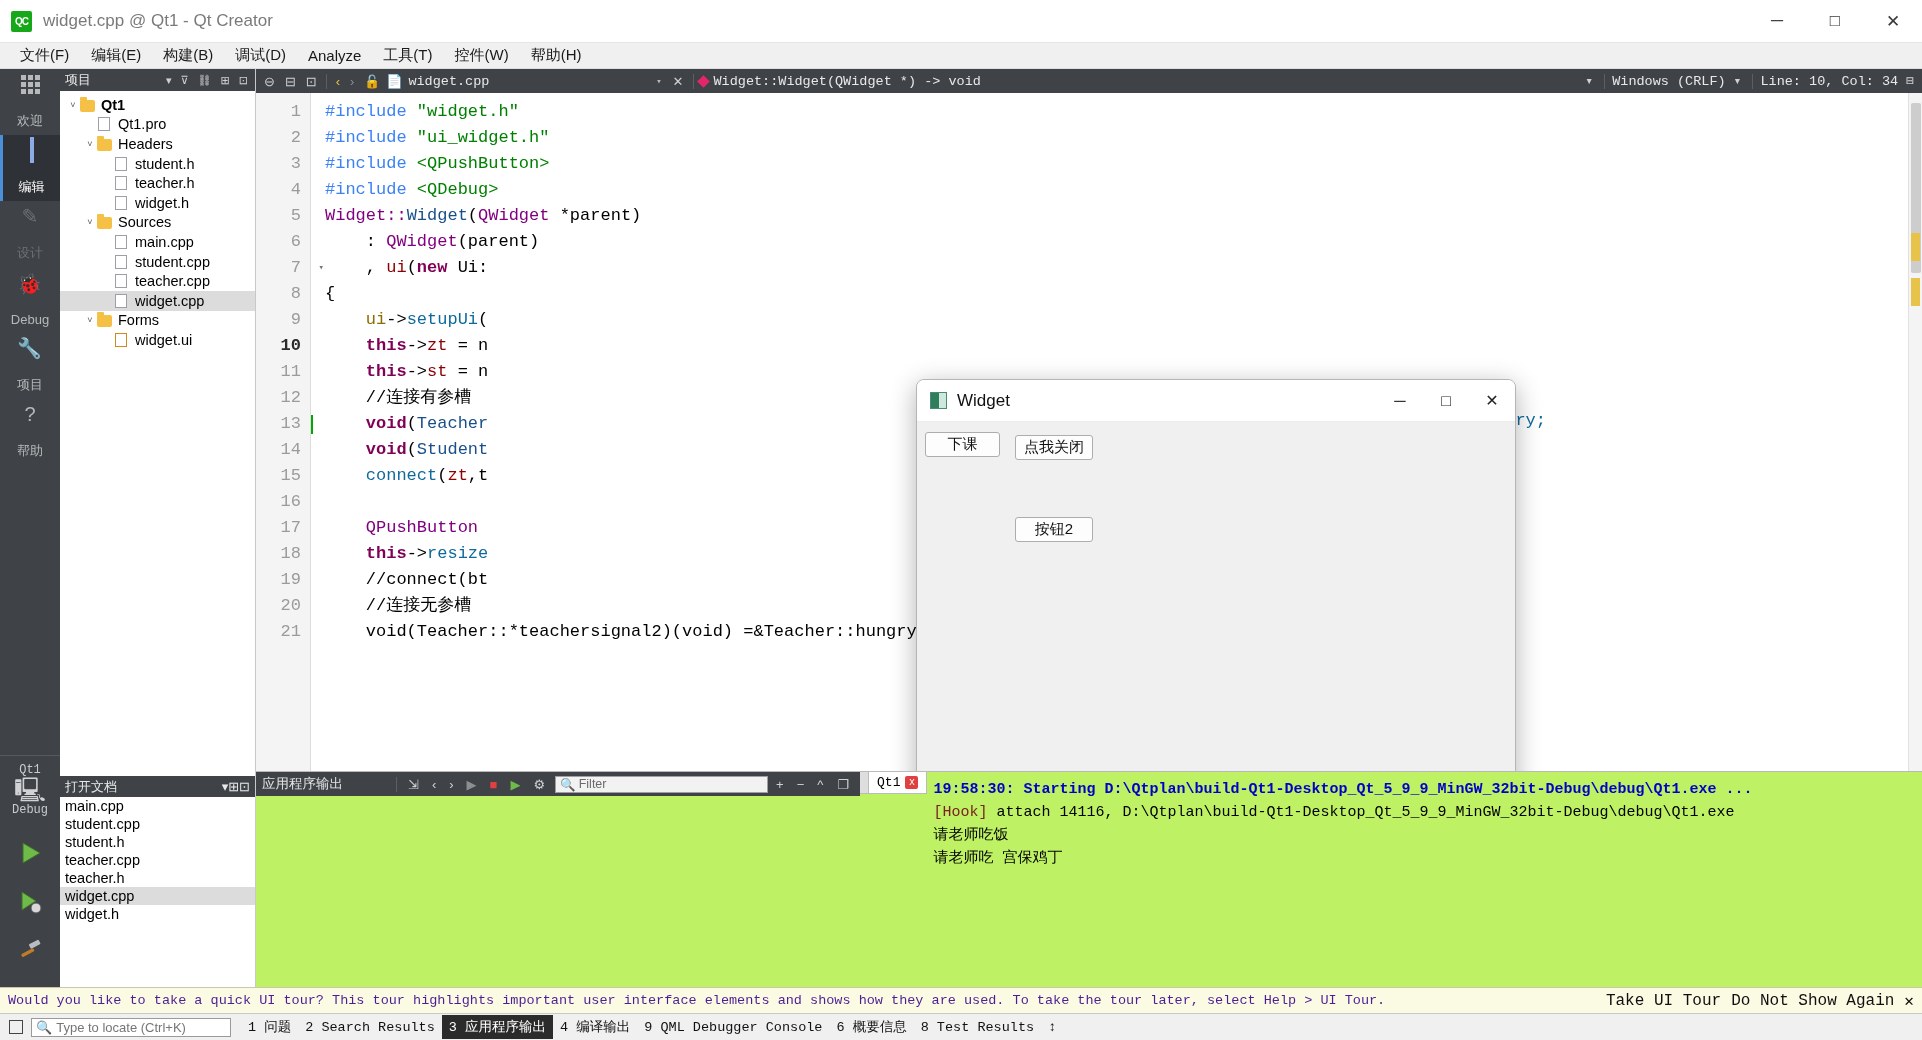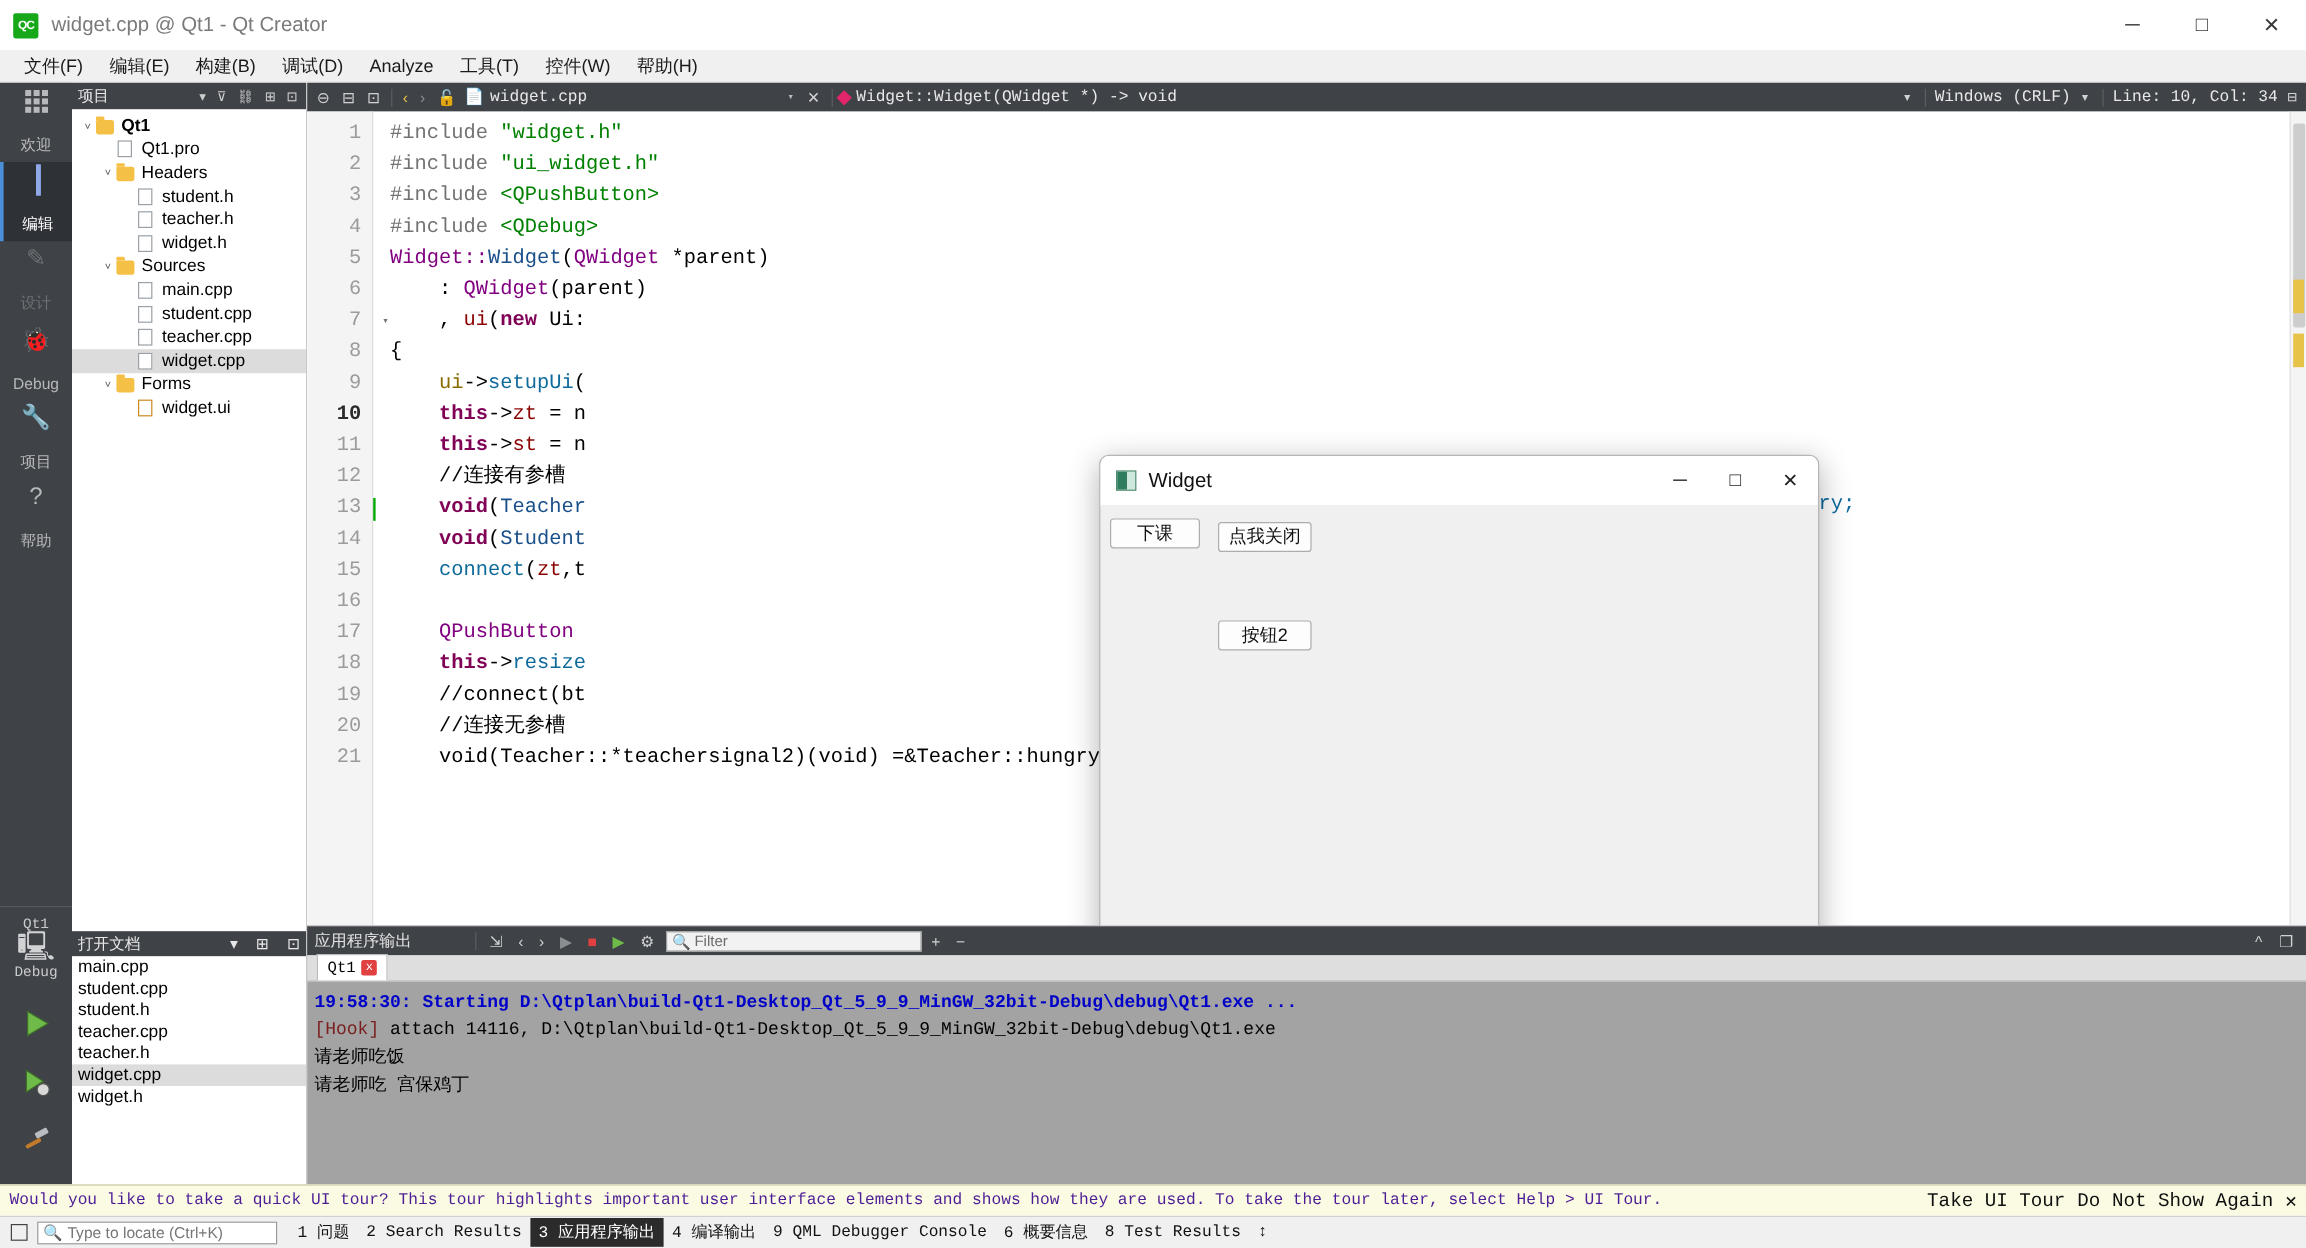--- a/index.html
+++ b/index.html
@@ -58,21 +58,21 @@
   .trow.sel { background:#dcdcdc; }
   .arrow { width:14px; text-align:center; font-size:9px; color:#555; flex:0 0 14px; }
   .ficon { width:16px; height:14px; margin-right:5px; flex:0 0 16px; position:relative; }
   .fld { background:#f5c046; border-radius:1px 2px 2px 2px; height:12px; margin-top:2px;
     position:relative; }
   .fld:after { content:""; position:absolute; left:0; top:-3px; width:7px; height:3px;
     background:#f5c046; border-radius:1px 1px 0 0;}
   .doc { background:#fff; border:1px solid #9aa0a6; height:14px; width:12px; margin-left:1px;}
   .tlabel.bold { font-weight:bold; }
   .opendocs-head { height:21px; background:#3f4246; color:#e8e8e8; font-size:13px;
-    display:flex; align-items:center; padding:0 5px; flex:0 0 21px;gap:15px; }
+    display:flex; align-items:center; padding:0 5px; flex:0 0 21px; }
   .opendocs { height:190px; background:#fff; font-size:14.5px; overflow:hidden;
     position:relative; flex:0 0 190px;}
   .orow { height:18px; padding-left:5px; display:flex; align-items:center; }
   .orow.sel { background:#dcdcdc; }
 
   
   .editorcol { flex:1; display:flex; flex-direction:column; min-width:0; min-height:0; }
   .edtoolbar { height:24px; background:#3f4246; display:flex; align-items:center;
     color:#d8d8d8; font-size:13px; flex:0 0 24px; gap:2px; padding:0 4px; }
   .ti { padding:0 4px; font-size:13px; color:#cfd1d3; cursor:pointer; }
@@ -95,21 +95,21 @@
     font-size:17px; color:#9b9b9b; }
   .gline { height:26px; line-height:26px; padding-right:9px; position:relative; }
   .gline.cur { color:#2b2b2b; font-weight:bold; }
   .gline .fold { position:absolute; right:-14px; top:0; font-size:9px; color:#777; }
   .gline .caret { position:absolute; right:-3px; top:4px; width:2px; height:19px;
     background:#0a0; }
   .code { flex:1; padding:6px 0 0 14px; font-family:"Liberation Mono",monospace;
     font-size:17px; white-space:pre; overflow:hidden; position:relative; }
   .cl { height:26px; line-height:26px; }
   .kw   { color:#7f0055; font-weight:bold;}
-  .pre  { color:#737373; }
+  .pre  { color:#3b82f6; }
   .str  { color:#008000; }
   .cmt  { color:#000000; }
   .typ  { color:#800080; }
   .fld2 { color:#8b0000; }
   .var  { color:#8a6d00; }
   .plain{ color:#000; }
   .bluefn { color:#1a4f8a; }
   .cfn  { color:#0f6a9c; }
 
   .vscroll { position:absolute; right:0; top:0; width:14px; height:100%; background:#f4f4f4;
@@ -129,21 +129,21 @@
   .dlg-name { font-size:17px; color:#111; }
   .dlg-ctrls { margin-left:auto; display:flex; height:100%; }
   .dlg-btn { width:46px; height:100%; display:flex; align-items:center;
     justify-content:center; font-size:16px; color:#222; }
   .dlg-body { position:relative; height:388px; }
   .qbtn { position:absolute; background:#fdfdfd; border:1px solid #adadad; border-radius:3px;
     font-size:15px; color:#101010; display:flex; align-items:center; justify-content:center;
     cursor:pointer; }
 
   
-  .outpane { height:216px; background:#a3a3a3; display:flex; flex-direction:column;
+  .outpane { height:216px; background:#bef264; display:flex; flex-direction:row;
     flex:0 0 216px; border-top:1px solid #b9b9b9; }
   .outhead { height:24px; background:#3f4246; display:flex; align-items:center;
     color:#e2e2e2; font-size:13.5px; padding-left:6px; gap:3px; flex:0 0 24px;}
   .outhead .lbl { width:128px; }
   .oi { padding:0 5px; font-size:13px; color:#cfd1d3; cursor:pointer; }
   .filterbox { width:213px; height:17px; background:#f2f2f2; border:1px solid #9f9f9f;
     display:flex; align-items:center; gap:3px; padding-left:4px; font-size:12.5px;
     color:#6a6a6a; margin-left:2px; }
   .outhead .r { margin-left:auto; display:flex; gap:4px; padding-right:6px; }
   .outtabs { height:22px; background:#dedede; display:flex; align-items:flex-end;

